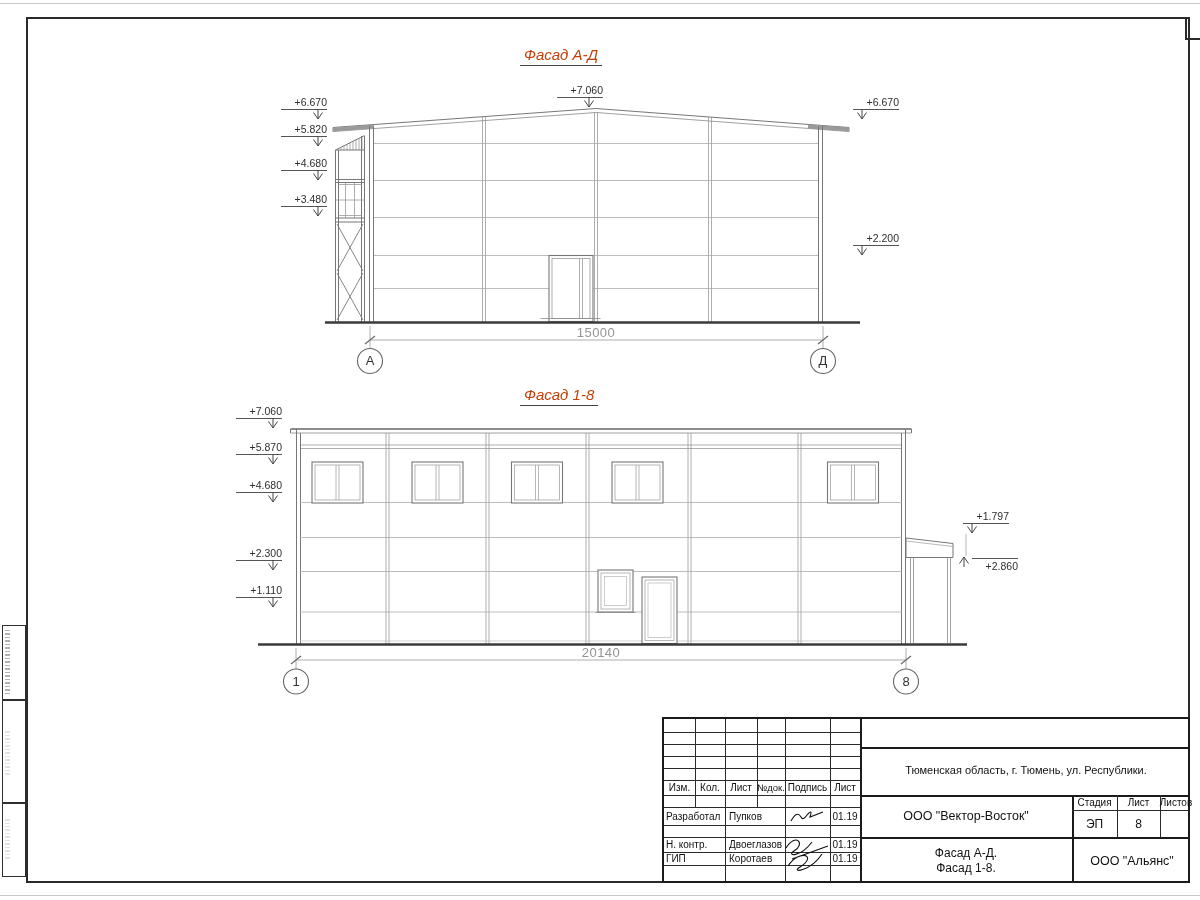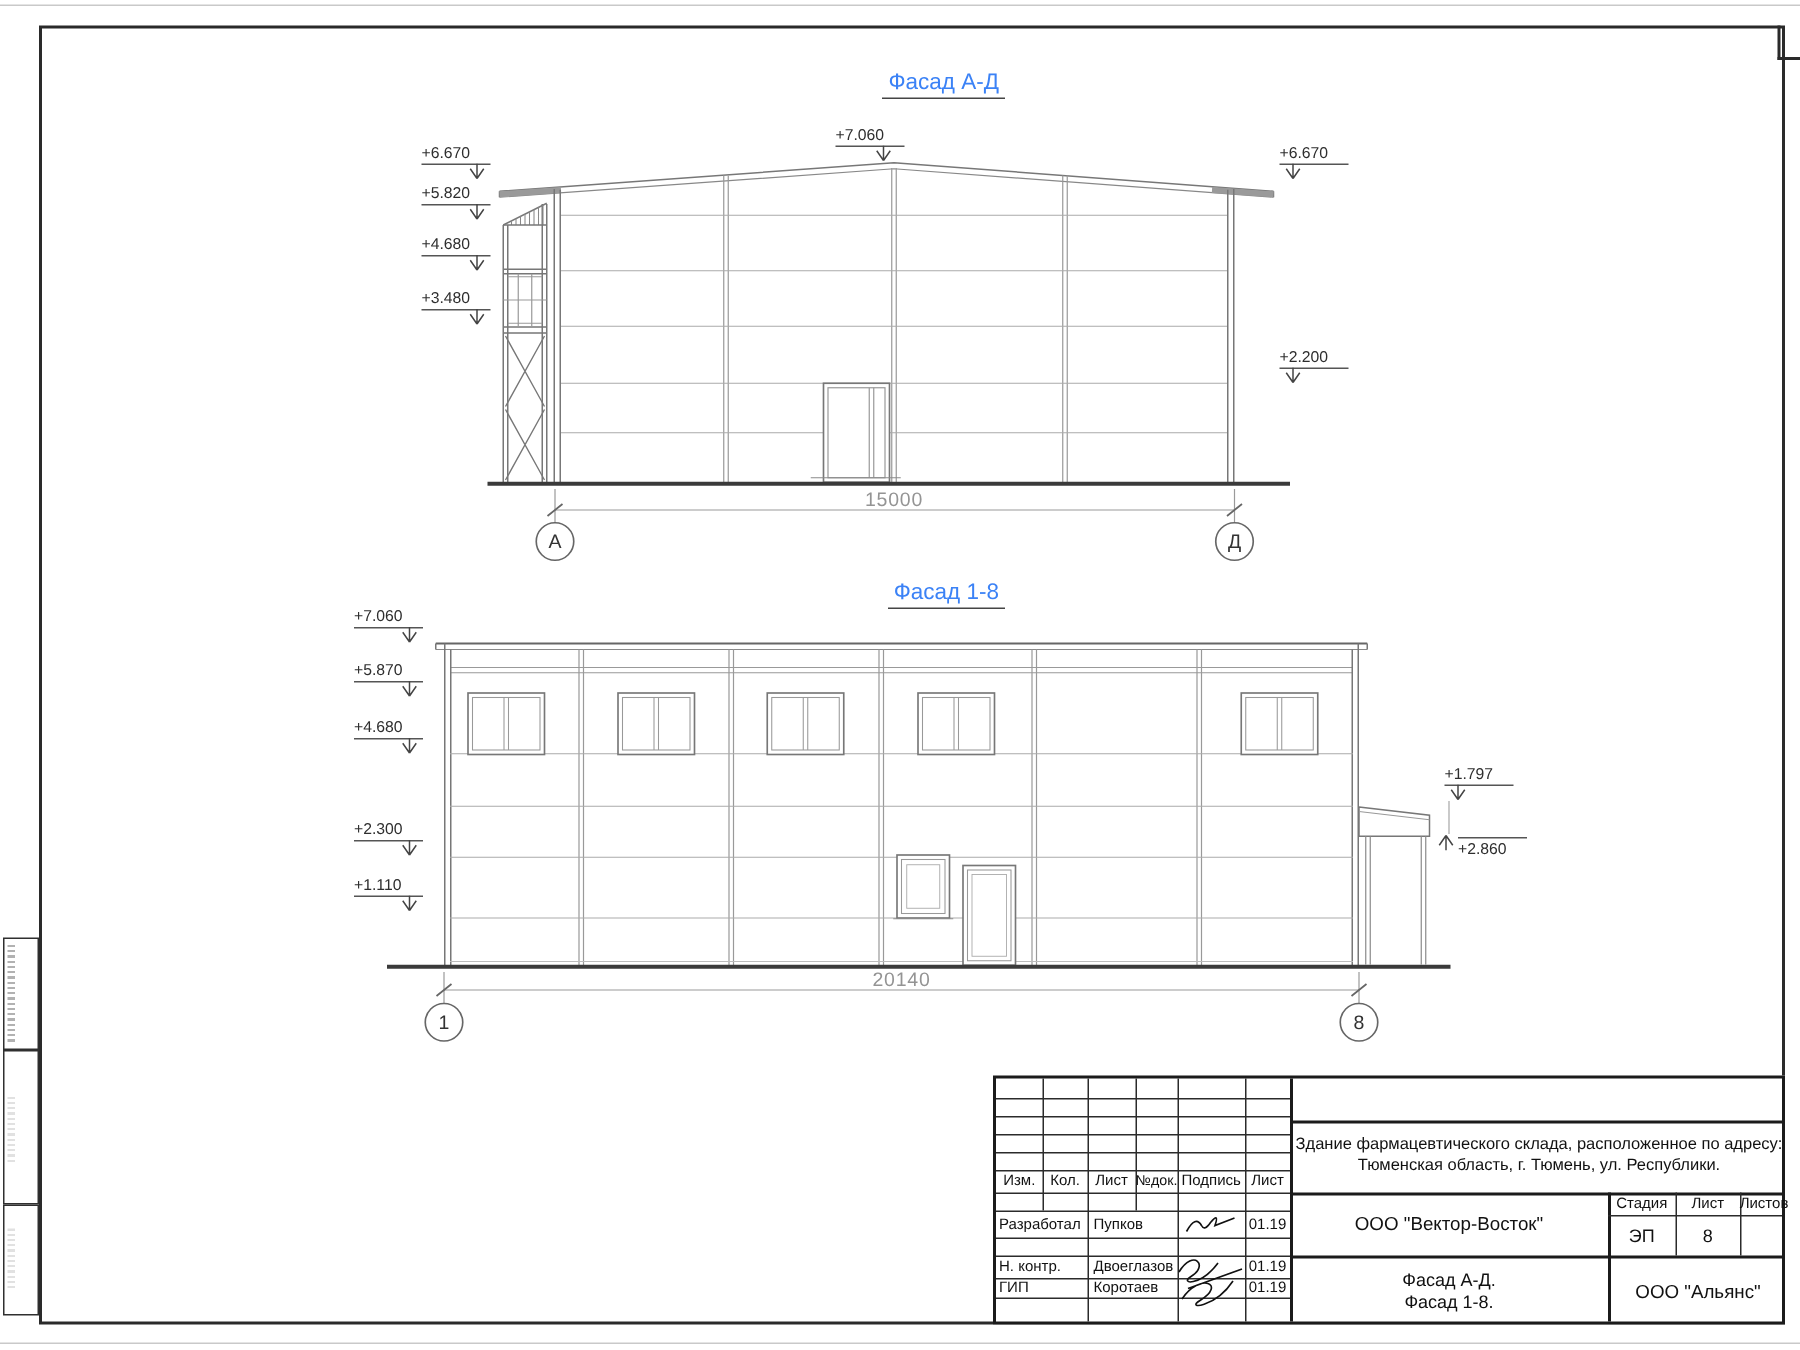--- a/index.html
+++ b/index.html
@@ -7,24 +7,24 @@
          font-family:"Liberation Sans", sans-serif;color:#222;}
   .edge{position:absolute;left:0;right:0;height:1px;background:#c9c9c9;}
   .frame{position:absolute;left:26px;top:17px;width:1164px;height:866px;
          border:2px solid #2a2a2a;box-sizing:border-box;}
   .corner-box{position:absolute;left:1185px;top:17px;width:15px;height:23px;
          border-left:2px solid #2a2a2a;border-bottom:2px solid #2a2a2a;box-sizing:border-box;}
   .side-box{position:absolute;left:2px;width:24px;border:1.5px solid #2f2f2f;box-sizing:border-box;}
   .smudge{position:absolute;left:2px;width:5px;
          background:repeating-linear-gradient(to bottom,#888 0 1.5px,transparent 1.5px 3.5px);}
   .linework{position:absolute;left:0;top:0;}
-  .ftitle{position:absolute;width:150px;text-align:right;
-          font-size:15px;color:#3b82f6;}
+  .ftitle{position:absolute;width:150px;text-align:left;font-style:italic;
+          font-size:15px;color:#c2410c;}
   .ftitle span{display:inline-block;border-bottom:1px solid #444;padding:0 4px 2px 4px;}
-  .elev{position:absolute;width:46px;font-size:10.5px;color:#2e2e2e;text-align:left;}
+  .elev{position:absolute;width:46px;font-size:10.5px;color:#2e2e2e;text-align:right;}
   .etxt{display:block;border-bottom:1px solid #555;padding-bottom:1px;}
   .elev svg{position:absolute;width:12px;height:11px;}
   .elev .t-r{right:3px;top:13px;}
   .elev .t-l{left:3px;top:13px;}
   .elev-up .etxt{border-bottom:none;border-top:1px solid #555;padding-top:1px;}
   .dimtxt{position:absolute;width:60px;text-align:center;font-size:13px;color:#949494;
           letter-spacing:0.5px;}
   .axis{position:absolute;width:30px;text-align:center;font-size:13px;color:#333;}
   
   .tb{position:absolute;left:662px;top:717px;width:528px;height:166px;
@@ -324,21 +324,20 @@
     <div class="tc" style="left:166px;top:133px;width:30px;height:13px">01.19</div>
 
     <svg class="sig" style="left:123px;top:89px" width="42" height="17">
       <path d="M4 13 Q10 2 14 9 Q16 13 20 7 Q26 0 23 9 L36 4" stroke="#111" stroke-width="1.1" fill="none"></path>
     </svg>
     <svg class="sig" style="left:116px;top:113px" width="58" height="40">
       <path d="M6 16 C16 0 26 12 14 19 C6 24 20 26 32 10 M8 34 C20 16 38 24 20 35 C10 41 30 40 42 22 M12 27 L48 14" stroke="#111" stroke-width="1.1" fill="none"></path>
     </svg>
 
     <div class="tc col2" style="left:196px;top:28px;width:332px;height:48px;font-size:11px">
-      <span>Здание фармацевтического склада, расположенное по адресу:</span>
       <span>Тюменская область, г. Тюмень, ул. Республики.</span>
     </div>
     <div class="tc med" style="left:196px;top:76px;width:212px;height:42px">ООО "Вектор-Восток"</div>
     <div class="tc" style="left:408px;top:76px;width:45px;height:15px">Стадия</div>
     <div class="tc" style="left:453px;top:76px;width:43px;height:15px">Лист</div>
     <div class="tc" style="left:496px;top:76px;width:32px;height:15px">Листов</div>
     <div class="tc" style="left:408px;top:91px;width:45px;height:27px;font-size:12px">ЭП</div>
     <div class="tc" style="left:453px;top:91px;width:43px;height:27px;font-size:12px">8</div>
     <div class="tc" style="left:496px;top:91px;width:32px;height:27px;font-size:12px"></div>
     <div class="tc col2" style="left:196px;top:118px;width:212px;height:48px;font-size:12px">

